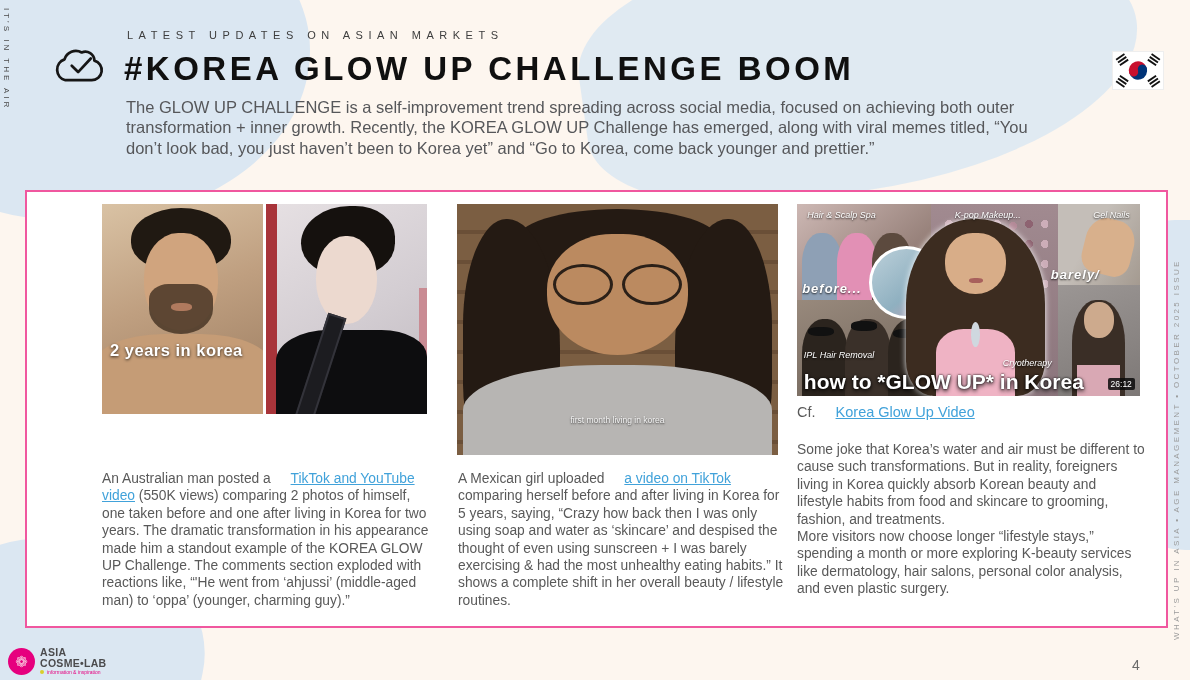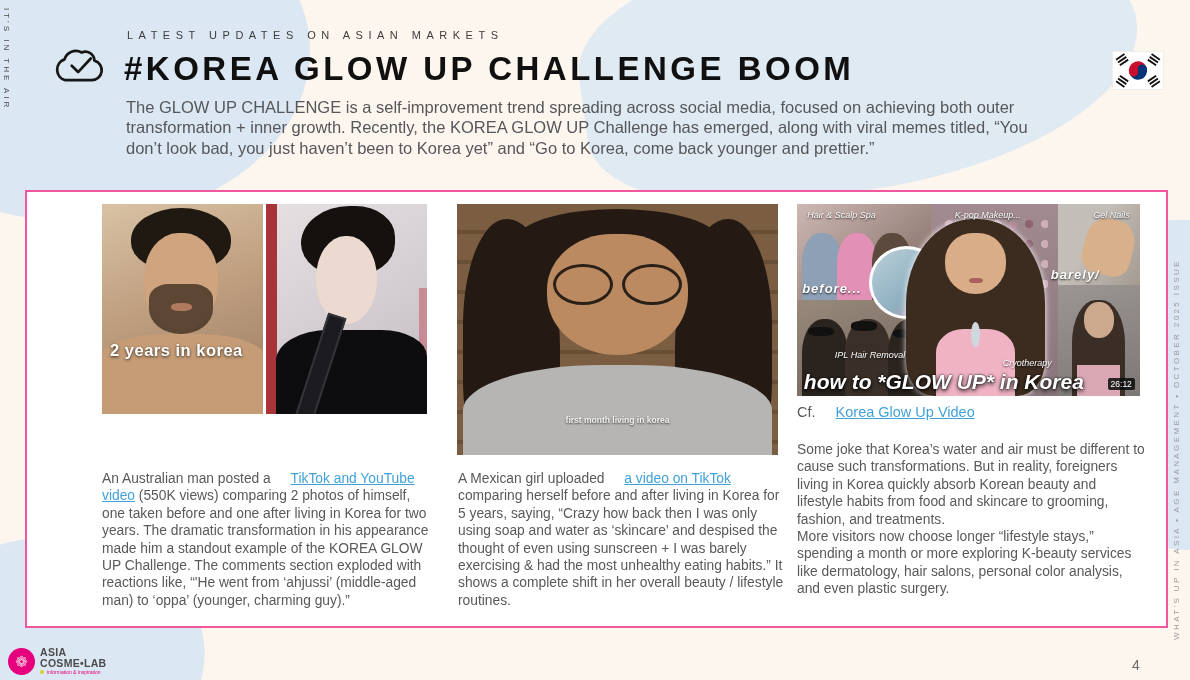--- a/index.html
+++ b/index.html
@@ -53,21 +53,21 @@
   .p-man-after { background:linear-gradient(150deg,#e6e0e3 0%,#d3cdd2 55%,#bfb9c0 100%); }
   .p-man-after .red-strip { position:absolute; left:0; top:0; width:7%; height:100%; background:#a8343a; }
   .p-man-after .red-strip2 { position:absolute; right:0; top:40%; width:5%; height:60%; background:#c98b93; }
   .p-man-after .hair { position:absolute; left:22%; top:1%; width:58%; height:34%; background:#15110e; border-radius:55% 45% 50% 50%; }
   .p-man-after .face { position:absolute; left:31%; top:15%; width:38%; height:42%; background:#ecd9cf; border-radius:48% 48% 50% 50%; }
   .p-man-after .torso { position:absolute; left:6%; top:60%; width:94%; height:42%; background:#0d0d0f; border-radius:35% 30% 0 0; }
   .p-man-after .strap { position:absolute; left:28%; top:52%; width:12%; height:52%; background:#1c1c20; transform:rotate(18deg); border:2px solid #33333a; }
   .overlay-cap-big { position:absolute; left:5%; top:65%; font-size:16.5px; font-weight:bold; color:#fff; text-shadow:0 1px 3px rgba(0,0,0,.75); z-index:6; letter-spacing:.5px; }
 
   
-  .p-girl-before { background:repeating-linear-gradient(#7b5e42 0 26px,#6a4f37 26px 30px);font-weight:bold; }
+  .p-girl-before { background:repeating-linear-gradient(#7b5e42 0 26px,#6a4f37 26px 30px); }
   .p-girl-before .hairL { position:absolute; left:2%; top:6%; width:30%; height:94%; background:#241a13; border-radius:45% 55% 30% 30%; }
   .p-girl-before .hairR { position:absolute; right:2%; top:6%; width:30%; height:94%; background:#241a13; border-radius:55% 45% 30% 30%; }
   .p-girl-before .hairT { position:absolute; left:18%; top:2%; width:64%; height:26%; background:#241a13; border-radius:50% 50% 0 0; }
   .p-girl-before .face { position:absolute; left:28%; top:12%; width:44%; height:48%; background:#bb8a60; border-radius:46% 46% 50% 50%; }
   .p-girl-before .glasses { position:absolute; left:30%; top:24%; width:40%; height:14%; }
   .p-girl-before .glasses::before,.p-girl-before .glasses::after { content:""; position:absolute; top:0; width:42%; height:100%; border:3px solid #2b2018; border-radius:50%; }
   .p-girl-before .glasses::before { left:0; } .p-girl-before .glasses::after { right:0; }
   .p-girl-before .hoodie { position:absolute; left:2%; top:64%; width:96%; height:40%; background:#b7b5b3; border-radius:45% 45% 0 0; }
   .p-girl-after { background:linear-gradient(150deg,#d4c5b0 0%,#c4b19a 60%,#a8957f 100%); }
   .p-girl-after .hairL { position:absolute; left:6%; top:10%; width:26%; height:90%; background:#33241a; border-radius:45% 55% 30% 30%; }
@@ -98,21 +98,21 @@
   .t-e .ftop { position:absolute; left:24%; bottom:0; width:52%; height:28%; background:#d9a8b4; }
   .heart-photo { position:absolute; left:21%; top:22%; width:22%; height:38%; background:linear-gradient(140deg,#bcd0da,#8fb0c0 60%,#c9a0b4); border-radius:50%; border:3px solid #fff; }
   .center-girl { position:absolute; left:30%; top:8%; width:44%; height:92%; z-index:2; filter:drop-shadow(0 0 3px rgba(255,255,255,.9)); }
   .center-girl .hair { position:absolute; left:4%; top:0; width:92%; height:100%; background:#3c2c20; border-radius:48% 48% 20% 20%; }
   .center-girl .face { position:absolute; left:30%; top:8%; width:40%; height:34%; background:#d8ad88; border-radius:46% 46% 50% 50%; }
   .center-girl .smile { position:absolute; left:46%; top:33%; width:9%; height:3%; background:#a8605c; border-radius:40%; }
   .center-girl .top { position:absolute; left:24%; top:62%; width:52%; height:38%; background:#efb3c4; border-radius:35% 35% 0 0; }
   .center-girl .pendant { position:absolute; left:47%; top:58%; width:6%; height:14%; background:#cfd8df; border-radius:50%; }
   .thumb-label { position:absolute; z-index:3; color:#fff; font-size:9px; font-style:italic; text-shadow:0 1px 2px rgba(0,0,0,.8); white-space:nowrap; }
   .thumb-hand { font-size:13px; font-weight:bold; letter-spacing:1px; }
-  .thumb-title { position:absolute; z-index:4; left:2%; bottom:1%; width:96%; font-size:21px; font-weight:bold; font-style:italic; color:#fff; text-shadow:0 2px 4px rgba(0,0,0,.9), 0 0 2px #000; white-space:nowrap; }
+  .thumb-title { position:absolute; z-index:4; left:2%; bottom:1%; width:96%; font-size:21px; font-weight:bold; color:#fff; text-shadow:0 2px 4px rgba(0,0,0,.9), 0 0 2px #000; white-space:nowrap; }
   .duration { position:absolute; z-index:5; right:1.5%; bottom:3%; background:rgba(10,10,10,.85); color:#fff; font-size:8.5px; padding:1px 3px; border-radius:2px; font-style:normal; }
 
   
   .logo { position:absolute; left:8px; top:646px; z-index:6; display:flex; align-items:flex-end; gap:5px; }
   .logo-mark { width:27px; height:27px; border-radius:50%; background:#e6007e; position:relative; margin-top:2px; }
   .logo-mark::after { content:"\2741"; position:absolute; left:50%; top:50%; transform:translate(-50%,-52%); color:#f8c8dd; font-size:15px; }
   .logo-text { line-height:1.02; }
   .logo-line { font-size:10.5px; font-weight:bold; color:#4b4b4d; letter-spacing:.3px; }
   .logo-tag { font-size:5px; color:#e6007e; margin-top:1.5px; padding-left:7px; position:relative; }
   .logo-tag::before { content:""; position:absolute; left:0; top:0; width:4px; height:4px; border-radius:50%; background:#d9cf2a; }
@@ -238,21 +238,21 @@
         <div class="face"></div>
         <div class="smile"></div>
         <div class="top"></div>
         <div class="pendant"></div>
     </div>
     <div class="thumb-label" style="left:3%;top:3%;">Hair &amp; Scalp Spa</div>
     <div class="thumb-label" style="left:46%;top:3%;">K-pop Makeup...</div>
     <div class="thumb-label" style="right:3%;top:3%;">Gel Nails</div>
     <div class="thumb-label thumb-hand" style="left:1.5%;top:40%;">before...</div>
     <div class="thumb-label thumb-hand" style="left:74%;top:33%;">barely/</div>
-    <div class="thumb-label" style="left:2%;top:76%;margin-left:31px;">IPL Hair Removal</div>
+    <div class="thumb-label" style="left:2%;top:76%;">IPL Hair Removal</div>
     <div class="thumb-label" style="left:60%;top:80%;">Cryotherapy</div>
     <div class="thumb-title">how to *GLOW UP* in Korea</div>
     <div class="duration">26:12</div>
   </div>
 
   <p class="body-text col1-text"><span>An Australian man posted a </span><a href="#" class="link">TikTok and YouTube video</a><span> (550K views) comparing 2 photos of himself, one taken before and one after living in Korea for two years. The dramatic transformation in his appearance made him a standout example of the KOREA GLOW UP Challenge. The comments section exploded with reactions like, “'He went from ‘ahjussi’ (middle-aged man) to ‘oppa’ (younger, charming guy).”</span></p>
   <p class="body-text col2-text"><span>A Mexican girl uploaded </span><a href="#" class="link">a video on TikTok</a><span> comparing herself before and after living in Korea for 5 years, saying, “Crazy how back then I was only using soap and water as ‘skincare’ and despised the thought of even using sunscreen + I was barely exercising &amp; had the most unhealthy eating habits.” It shows a complete shift in her overall beauty / lifestyle routines.</span></p>
   <p class="body-text col3-ref"><span>Cf. </span><a class="link" href="#">Korea Glow Up Video</a></p>
   <p class="body-text col3-text"><span>Some joke that Korea’s water and air must be different to cause such transformations. But in reality, foreigners living in Korea quickly absorb Korean beauty and lifestyle habits from food and skincare to grooming, fashion, and treatments.
 More visitors now choose longer “lifestyle stays,” spending a month or more exploring K-beauty services like dermatology, hair salons, personal color analysis, and even plastic surgery.</span></p>

